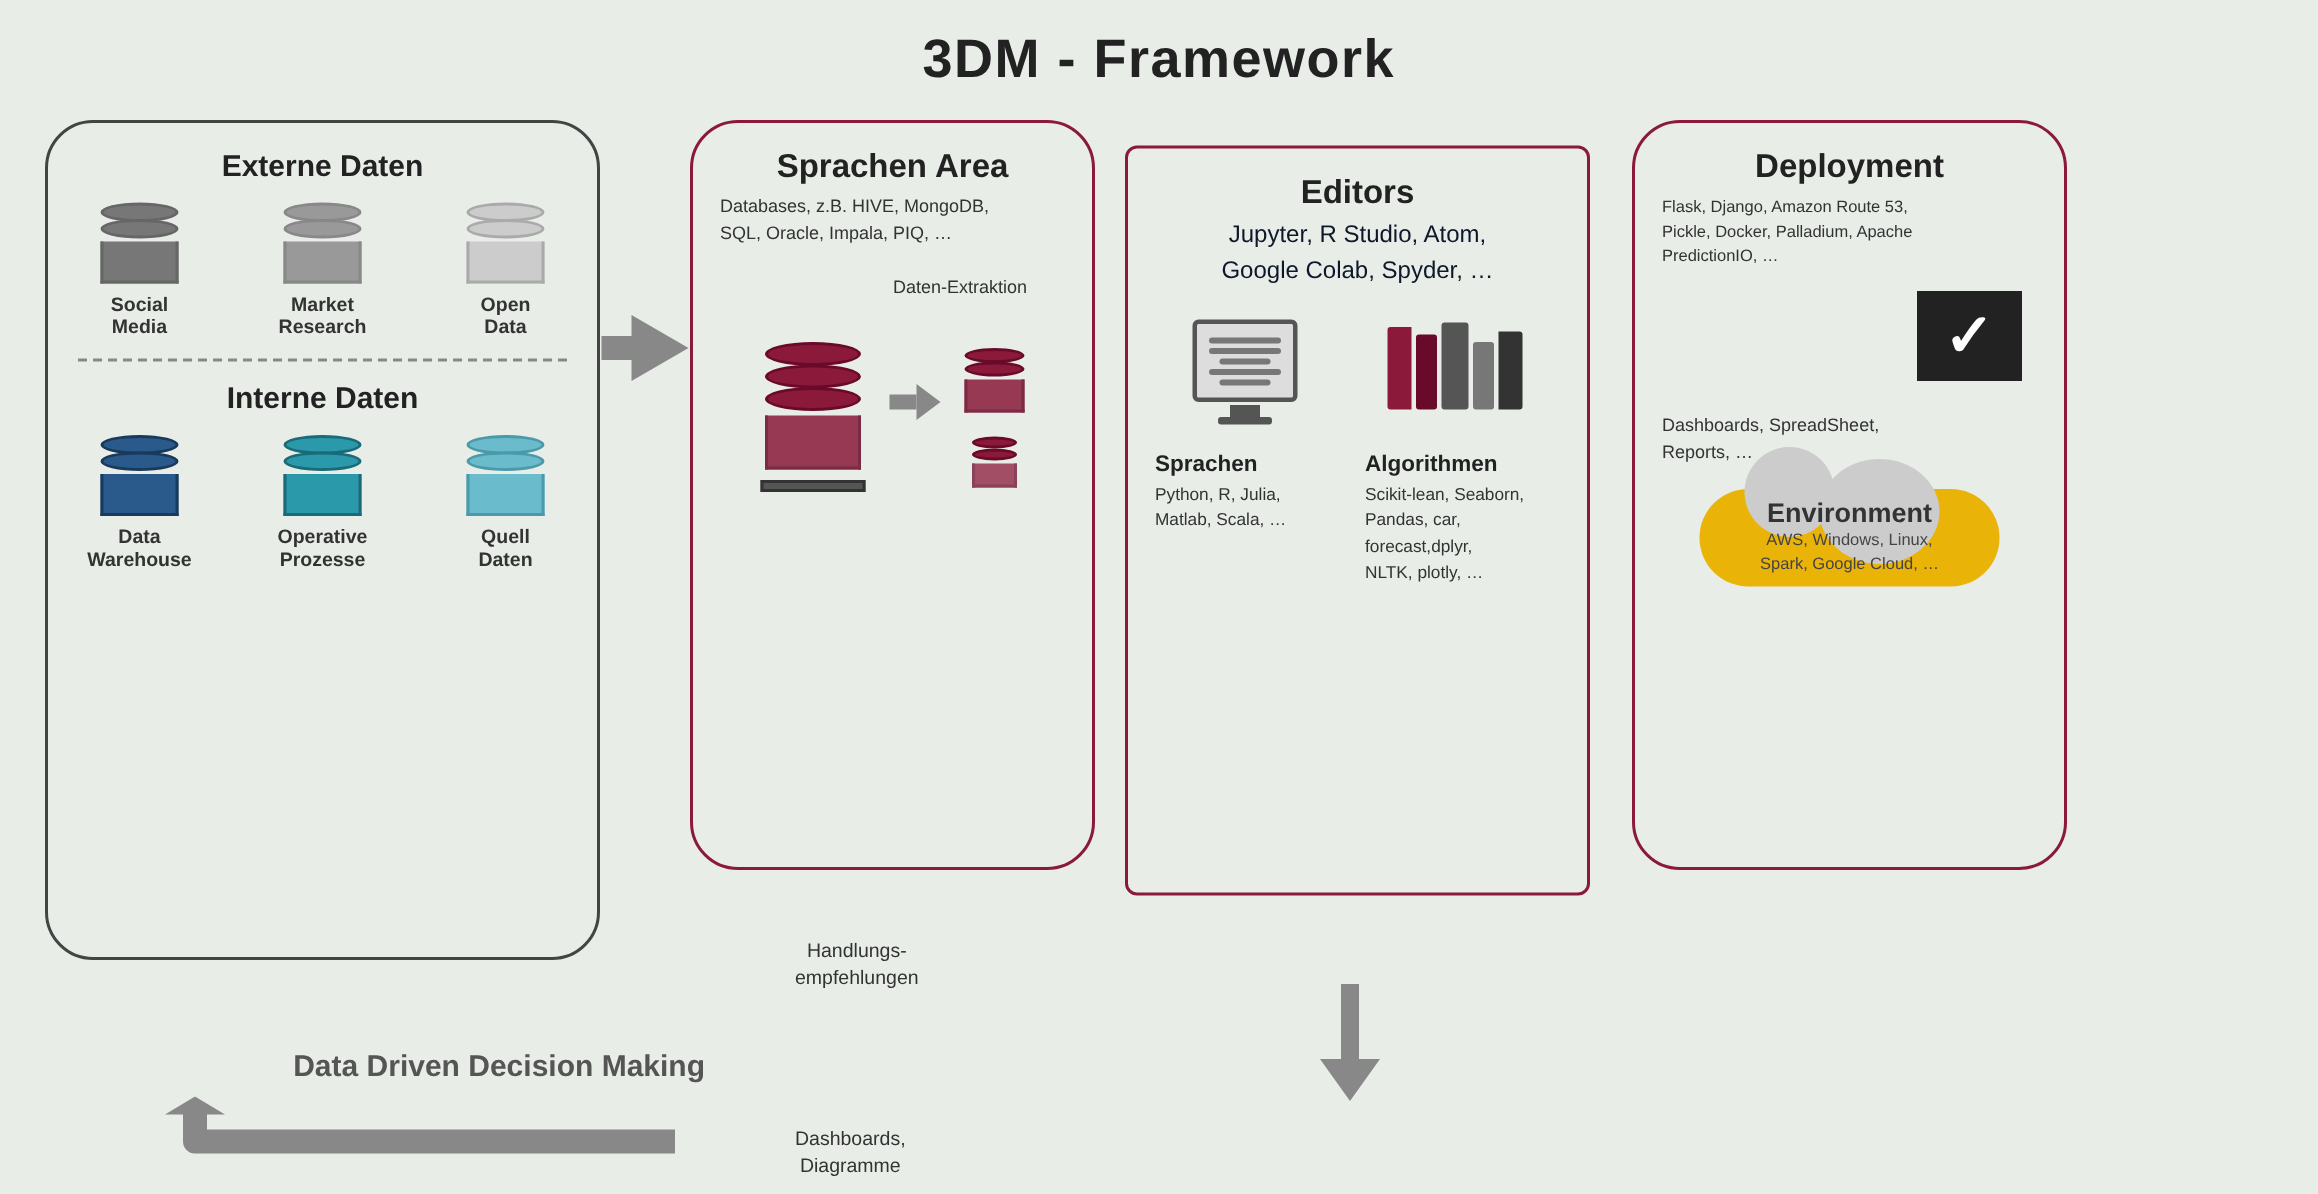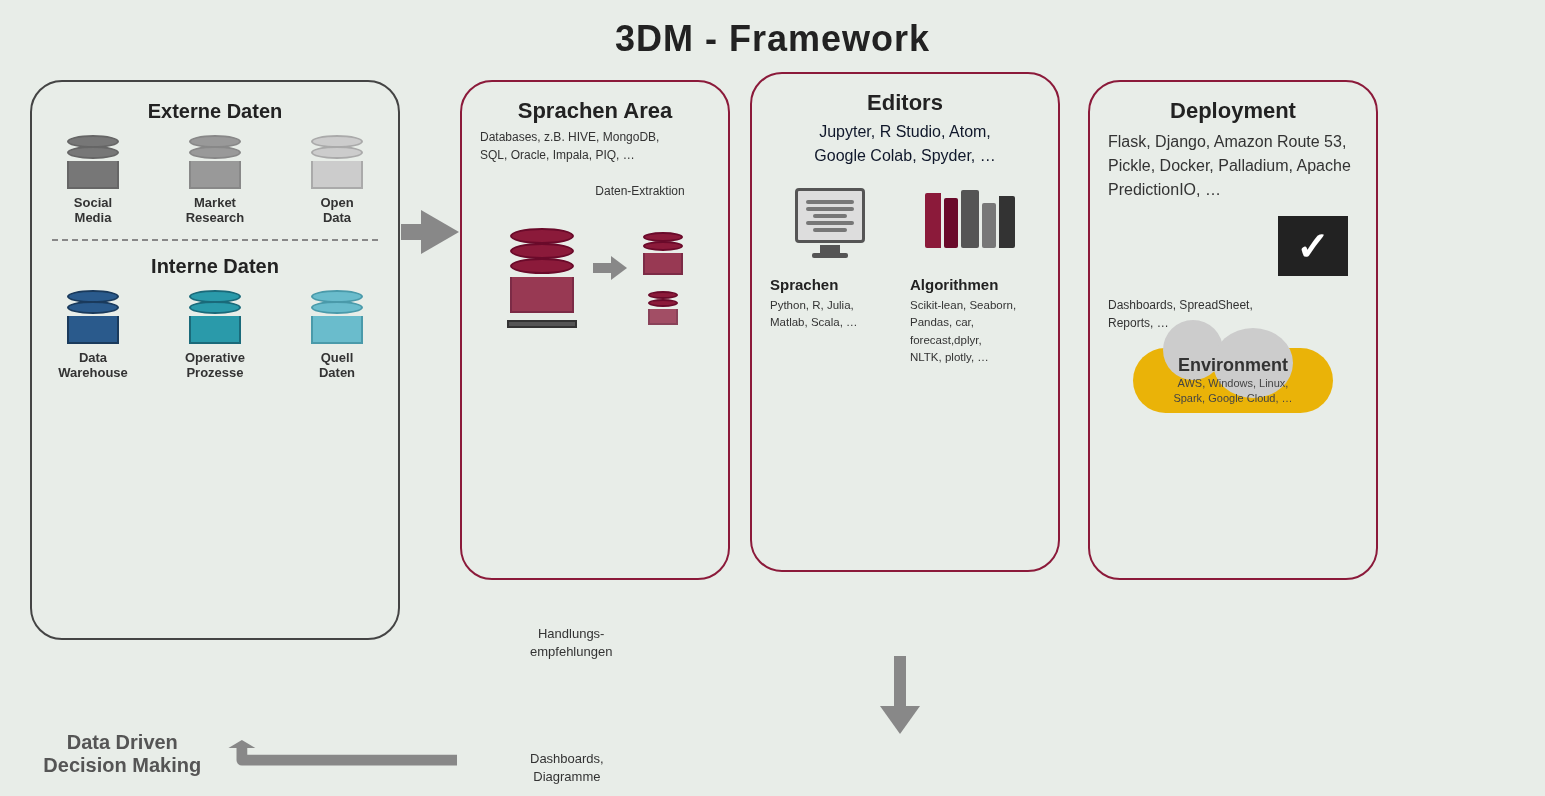--- a/index.html
+++ b/index.html
@@ -203,28 +203,28 @@
       width: 0;
       height: 0;
       border-top: 12px solid transparent;
       border-bottom: 12px solid transparent;
       border-left: 16px solid #888;
     }
 
     
     .editors-box {
       border: 2.5px solid #8b1a3a;
-      border-radius: 32px;
+      border-radius: 8px;
       padding: 16px 18px;
       width: 310px;
       min-height: 500px;
       position: relative;
       background: transparent;
       flex-shrink: 0;
-      margin-top: 2px;
+      margin-top: 27px;
     }
 
     .editors-title {
       text-align: center;
       font-size: 22px;
       font-weight: bold;
       color: #222;
       margin-bottom: 4px;
     }
 
@@ -337,21 +337,21 @@
 
     .deployment-title {
       text-align: center;
       font-size: 22px;
       font-weight: bold;
       color: #222;
       margin-bottom: 6px;
     }
 
     .deployment-text {
-      font-size: 16px;
+      font-size: 11px;
       color: #333;
       line-height: 1.5;
       margin-bottom: 14px;
     }
 
     .checkmark-box {
       width: 70px;
       height: 60px;
       background: #222;
       display: flex;
@@ -445,22 +445,22 @@
       right: 30px;
       display: flex;
       flex-direction: row;
       align-items: flex-end;
       gap: 0;
     }
 
     .feedback-arrow-area {
       width: 440px;
       display: flex;
-      flex-direction: row;
-      align-items: flex-start;
+      flex-direction: column;
+      align-items: flex-end;
       position: relative;
     }
 
     .feedback-label {
       font-size: 20px;
       font-weight: bold;
       color: #555;
       margin-bottom: 8px;
       text-align: center;
     }

